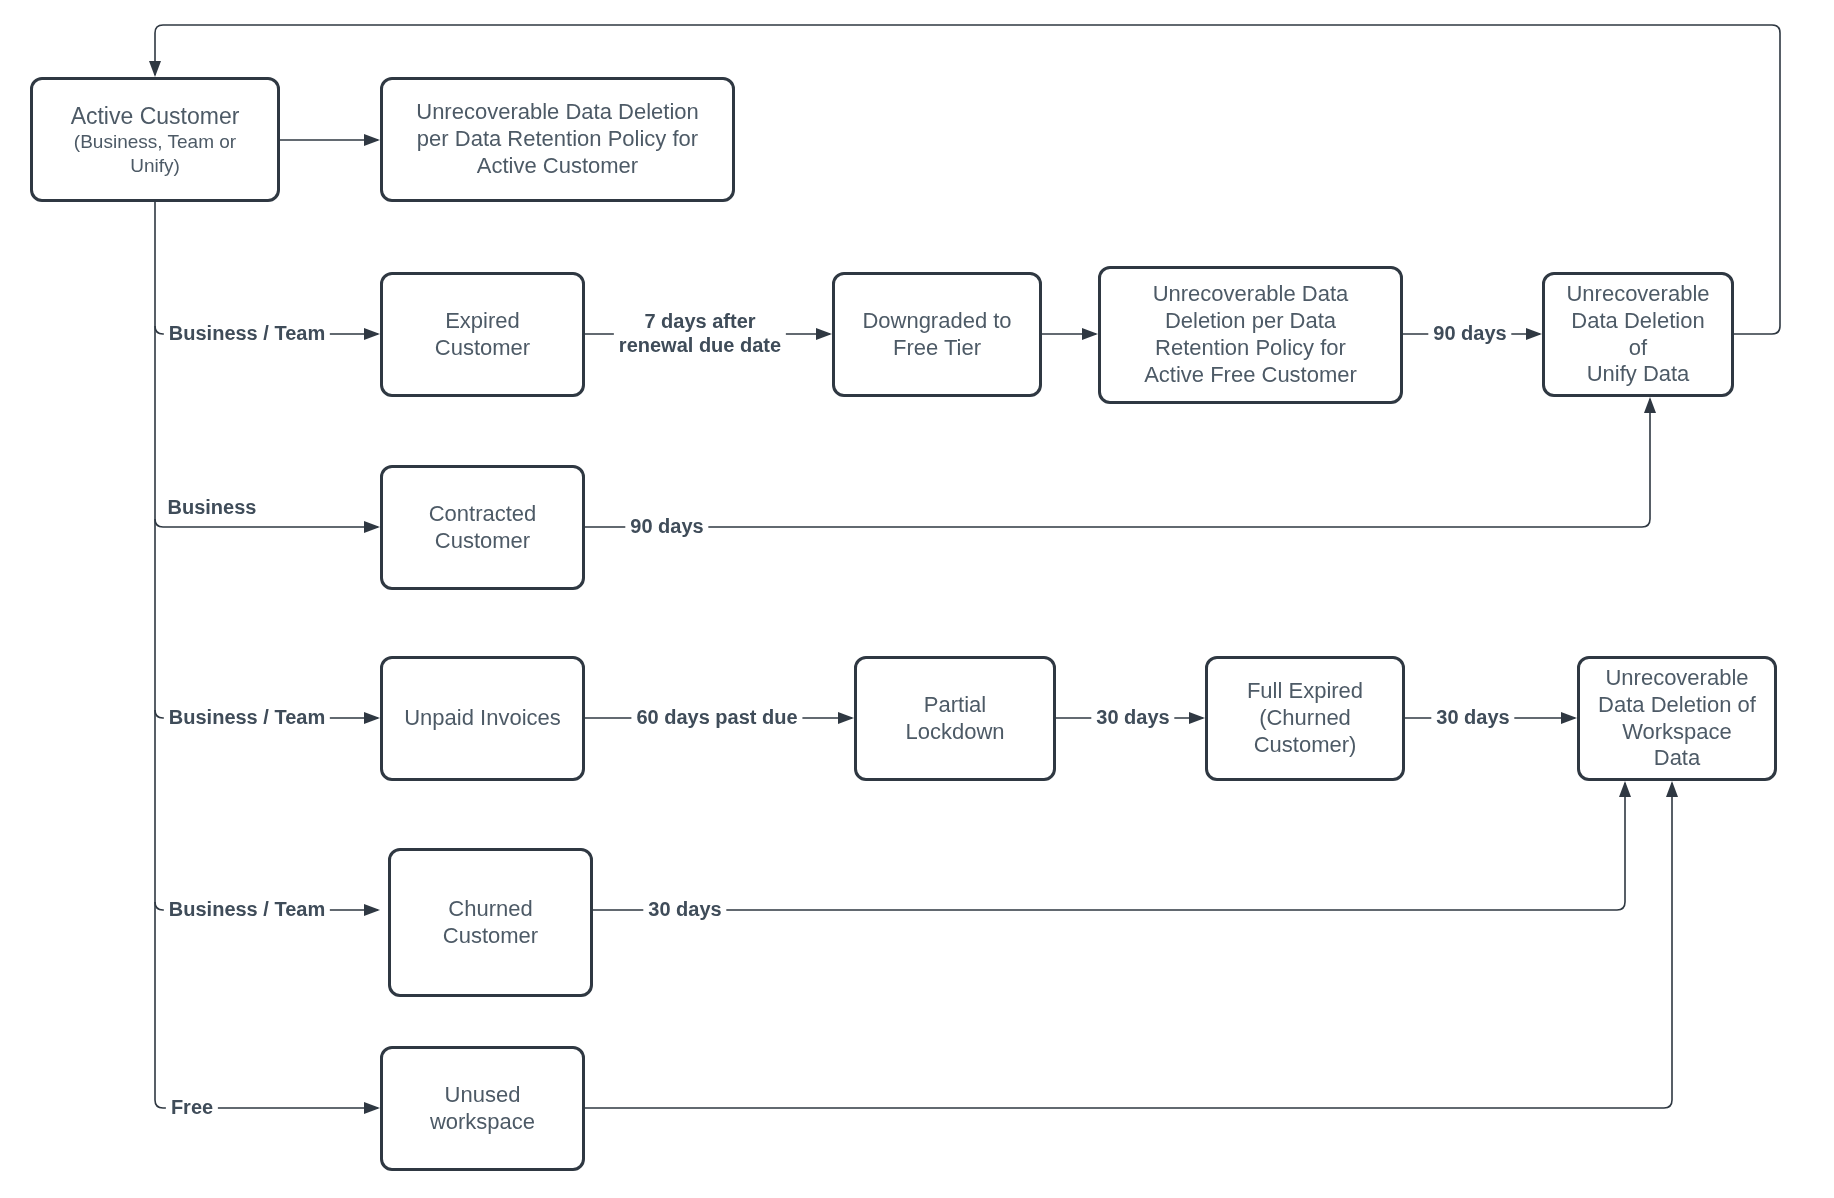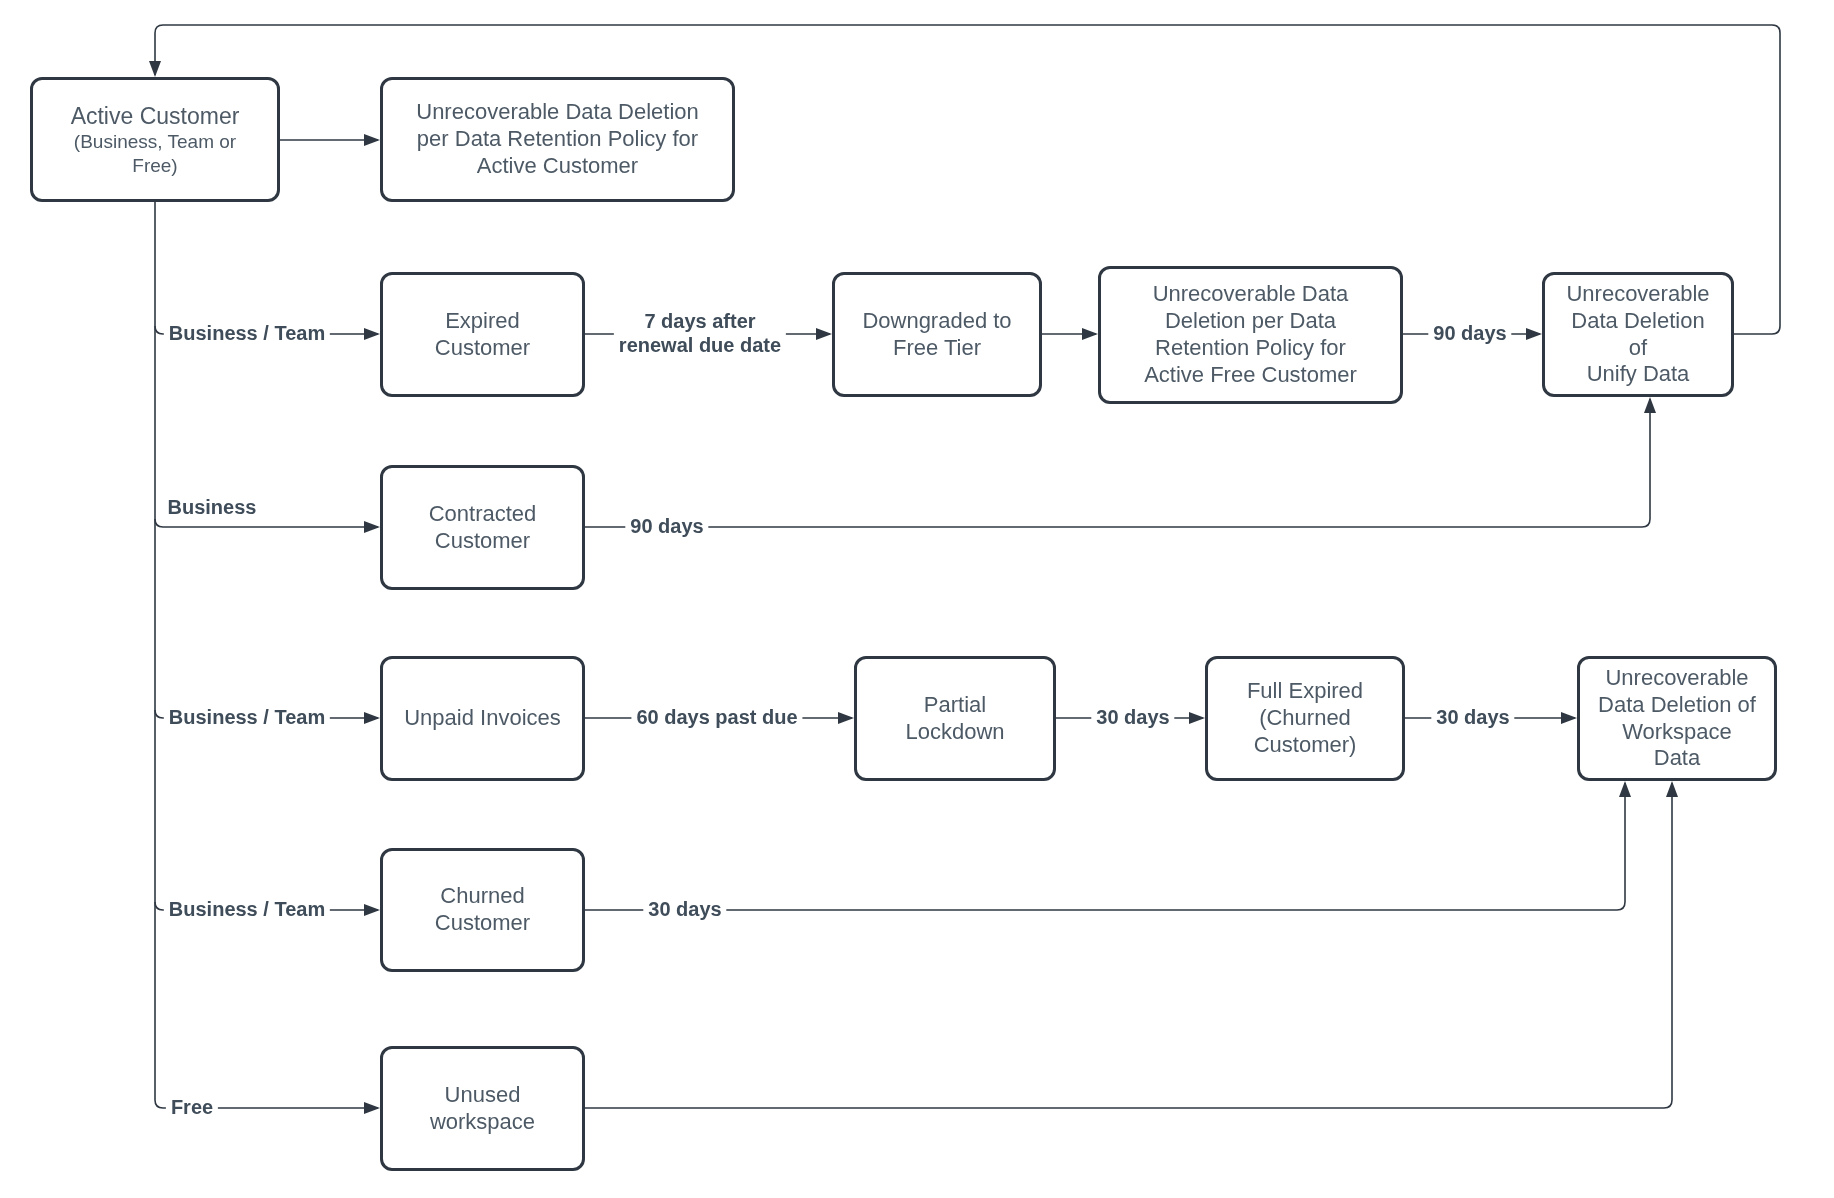--- a/index.html
+++ b/index.html
@@ -83,21 +83,21 @@
     <path class="edge" marker-end="url(#arrow)" d="M 1405 718 L 1575 718"></path>
 
     <path class="edge" marker-end="url(#arrow)" d="M 585 910 L 1617 910 Q 1625 910 1625 902 L 1625 783"></path>
 
     <path class="edge" marker-end="url(#arrow)" d="M 585 1108 L 1664 1108 Q 1672 1108 1672 1100 L 1672 783"></path>
   </svg>
 
   <div class="node" style="left:30px;top:77px;width:250px;height:125px">
     <div class="node-title">Active Customer</div>
     <div class="node-subtitle">(Business, Team or
-Free)</div>
+Unify)</div>
   </div>
 
   <div class="node" style="left:380px;top:77px;width:355px;height:125px">
     <div>Unrecoverable Data Deletion
 per Data Retention Policy for
 Active Customer</div>
   </div>
 
   <div class="node" style="left:380px;top:272px;width:205px;height:125px">
     <div>Expired
@@ -141,21 +141,21 @@
 (Churned
 Customer)</div>
   </div>
 
   <div class="node" style="left:1577px;top:656px;width:200px;height:125px">
     <div>Unrecoverable
 Data Deletion of
 Workspace Data</div>
   </div>
 
-  <div class="node" style="left:380px;top:848px;width:205px;height:124px">
+  <div class="node" style="left:388px;top:848px;width:205px;height:149px">
     <div>Churned
 Customer</div>
   </div>
 
   <div class="node" style="left:380px;top:1046px;width:205px;height:125px">
     <div>Unused
 workspace</div>
   </div>
 
   <div class="edge-label" style="left:247px;top:334px">Business / Team</div>

